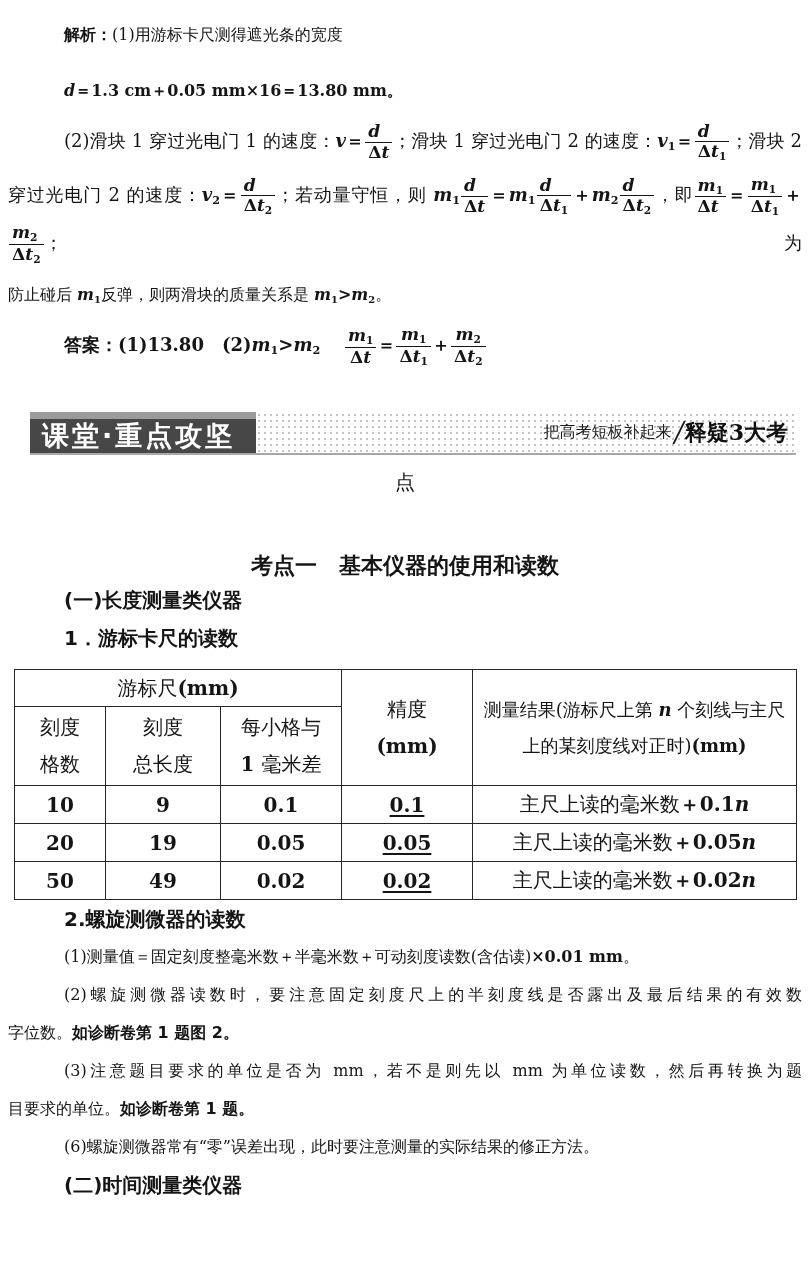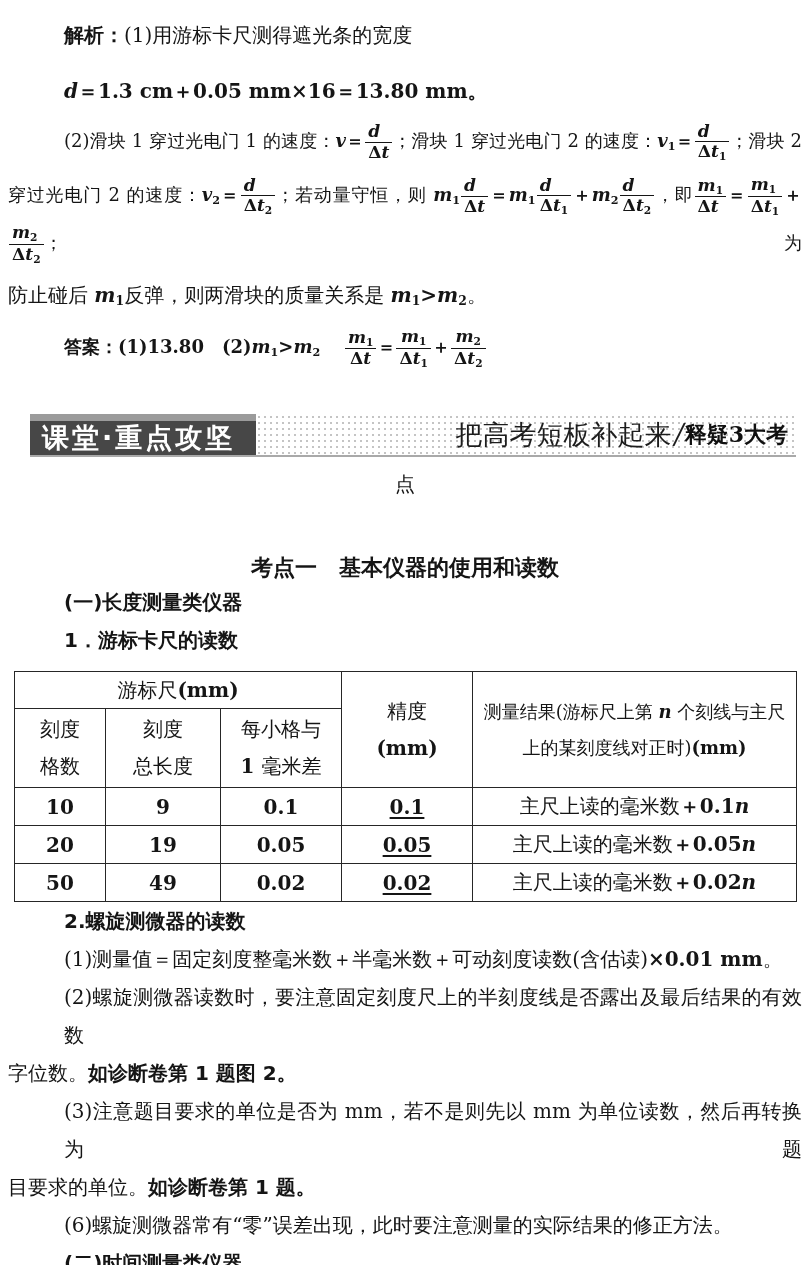--- a/index.html
+++ b/index.html
@@ -1,20 +1,20 @@
 <!DOCTYPE html>
 <html><head>
 <meta charset="utf-8">
 <style>
   html,body{margin:0;padding:0;background:#ffffff;}
   body{width:810px;height:1265px;overflow:hidden;color:#151515;
        font-family:"DejaVu Serif","Liberation Serif",serif;}
   .page{padding:0 8px;width:794px;}
 
-  .ln{margin:0;font-size:20px;line-height:38px;text-align:left;white-space:nowrap;}
+  .ln{margin:0;font-size:16px;line-height:38px;text-align:left;white-space:nowrap;}
   .wrapln{white-space:normal;}
   .indent{padding-left:56px;}
   .justify{text-align:justify;text-align-last:justify;white-space:normal;}
   .tall{font-size:18px;line-height:42px;}
   .b{font-weight:bold;}
   .i{font-style:italic;}
   .sb{font-size:0.62em;vertical-align:-0.28em;}
   .hei{font-family:"DejaVu Sans","Liberation Sans",sans-serif;font-weight:bold;}
 
   .frac{display:inline-flex;flex-direction:column;text-align:center;
@@ -29,21 +29,21 @@
   .banner{display:flex;height:41px;width:766px;margin:40px 0 0 22px;
           border-bottom:2px solid #a9a9a9;}
   .banner-left{width:214px;background:#474747;border-top:7px solid #9b9b9b;
           color:#ffffff;display:flex;align-items:center;padding-left:12px;
           font-family:"DejaVu Sans","Liberation Sans",sans-serif;
           font-weight:bold;font-size:27px;letter-spacing:3px;}
   .banner-right{flex:1;background-color:#ffffff;
           background-image:radial-gradient(circle,#c4c4c4 1px,transparent 1.4px);
           background-size:6px 6px;display:flex;align-items:center;
           justify-content:flex-end;padding-right:8px;}
-  .tag-plain{font-size:27px;color:#1d1d1d;margin-left:14px;}
+  .tag-plain{font-size:16px;color:#1d1d1d;margin-left:14px;}
   .tag-slash{font-size:27px;font-style:italic;margin:0 1px 0 3px;color:#1d1d1d;}
   .tag-bold{font-size:22px;font-weight:bold;color:#101010;}
   .overflow-char{text-align:center;font-size:20px;line-height:38px;margin-top:8px;}
 
   .kaodian{text-align:center;font-size:22px;margin:50px 0 0 0;
           font-family:"DejaVu Sans","Liberation Sans",sans-serif;font-weight:bold;}
   .subhead{font-size:20px;line-height:38px;margin:0;
           font-family:"DejaVu Sans","Liberation Sans",sans-serif;font-weight:bold;}
 
   table{border-collapse:collapse;table-layout:fixed;}

